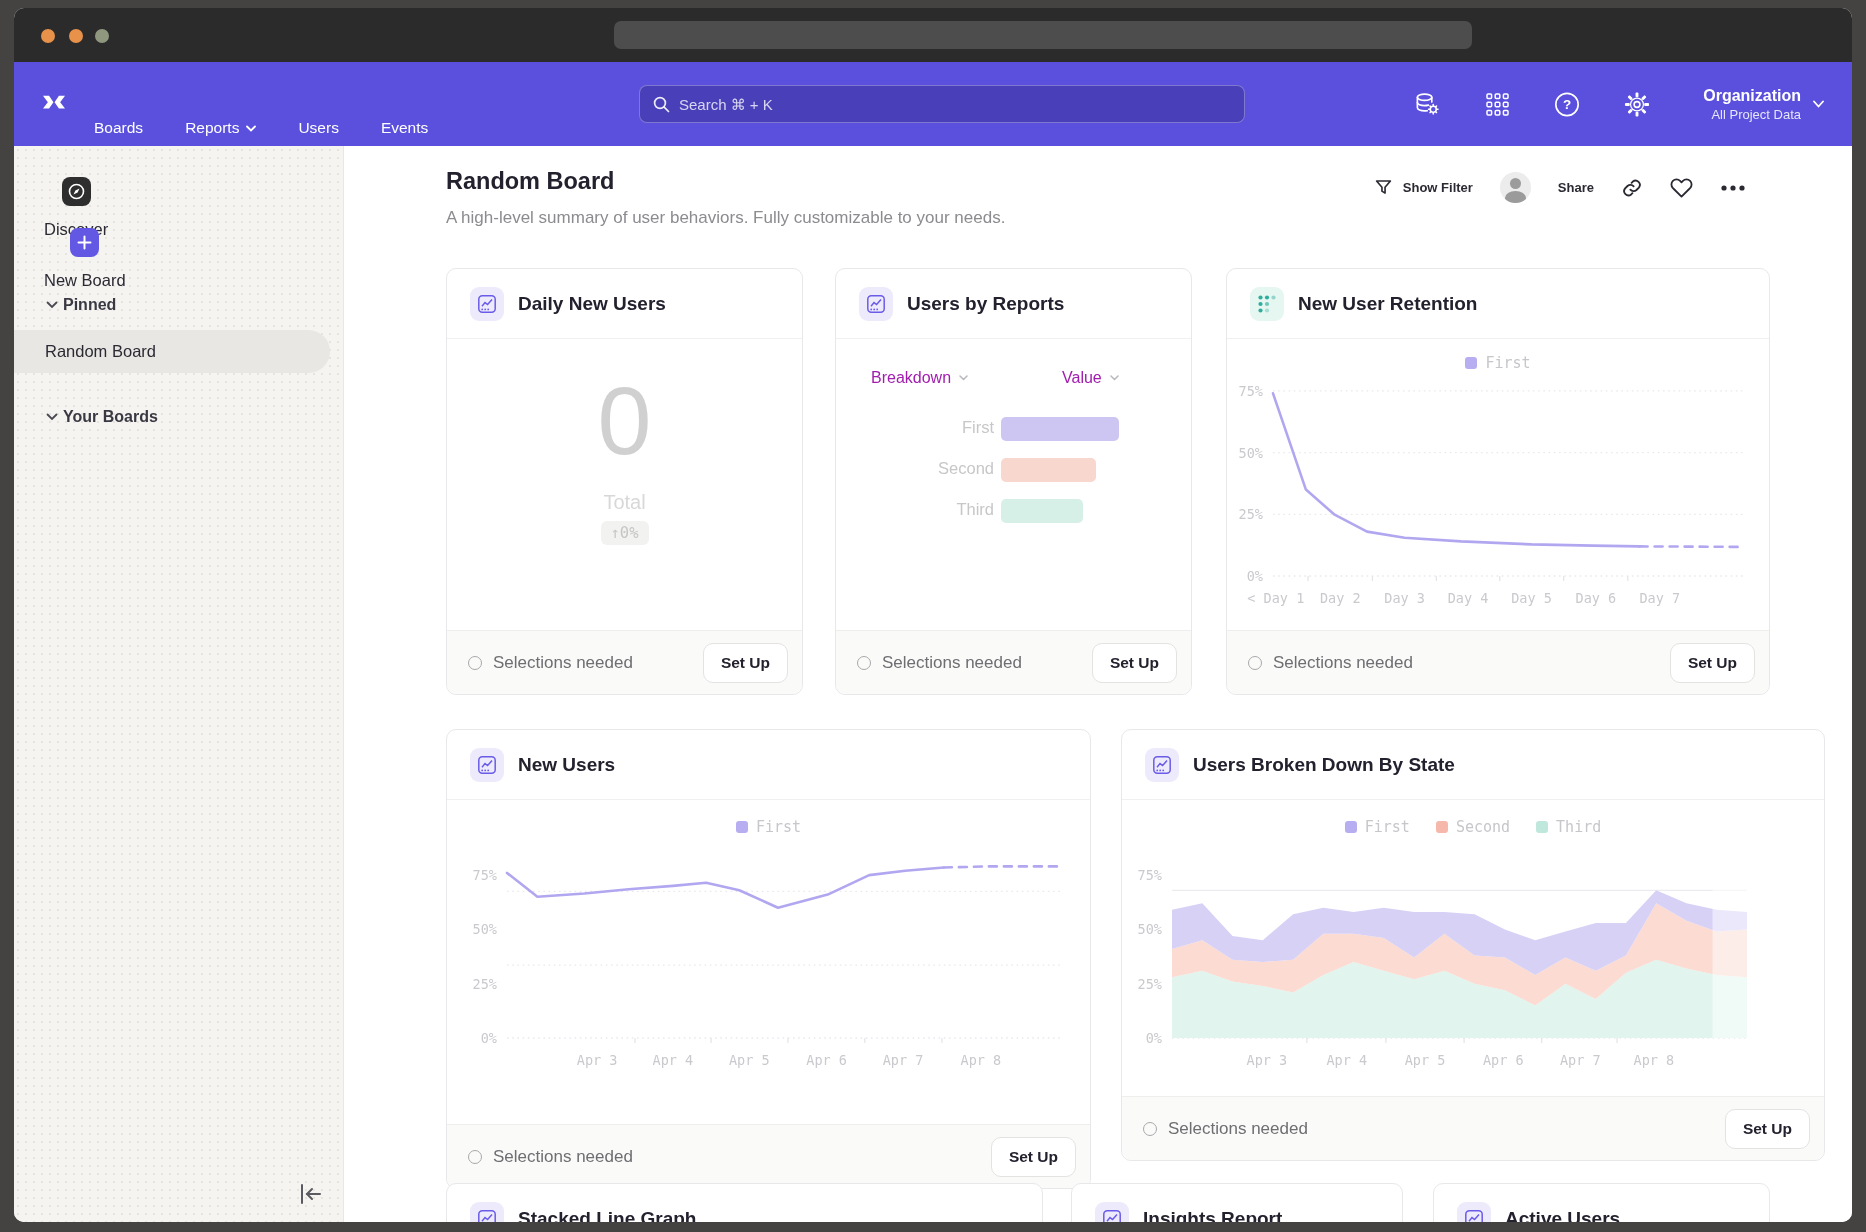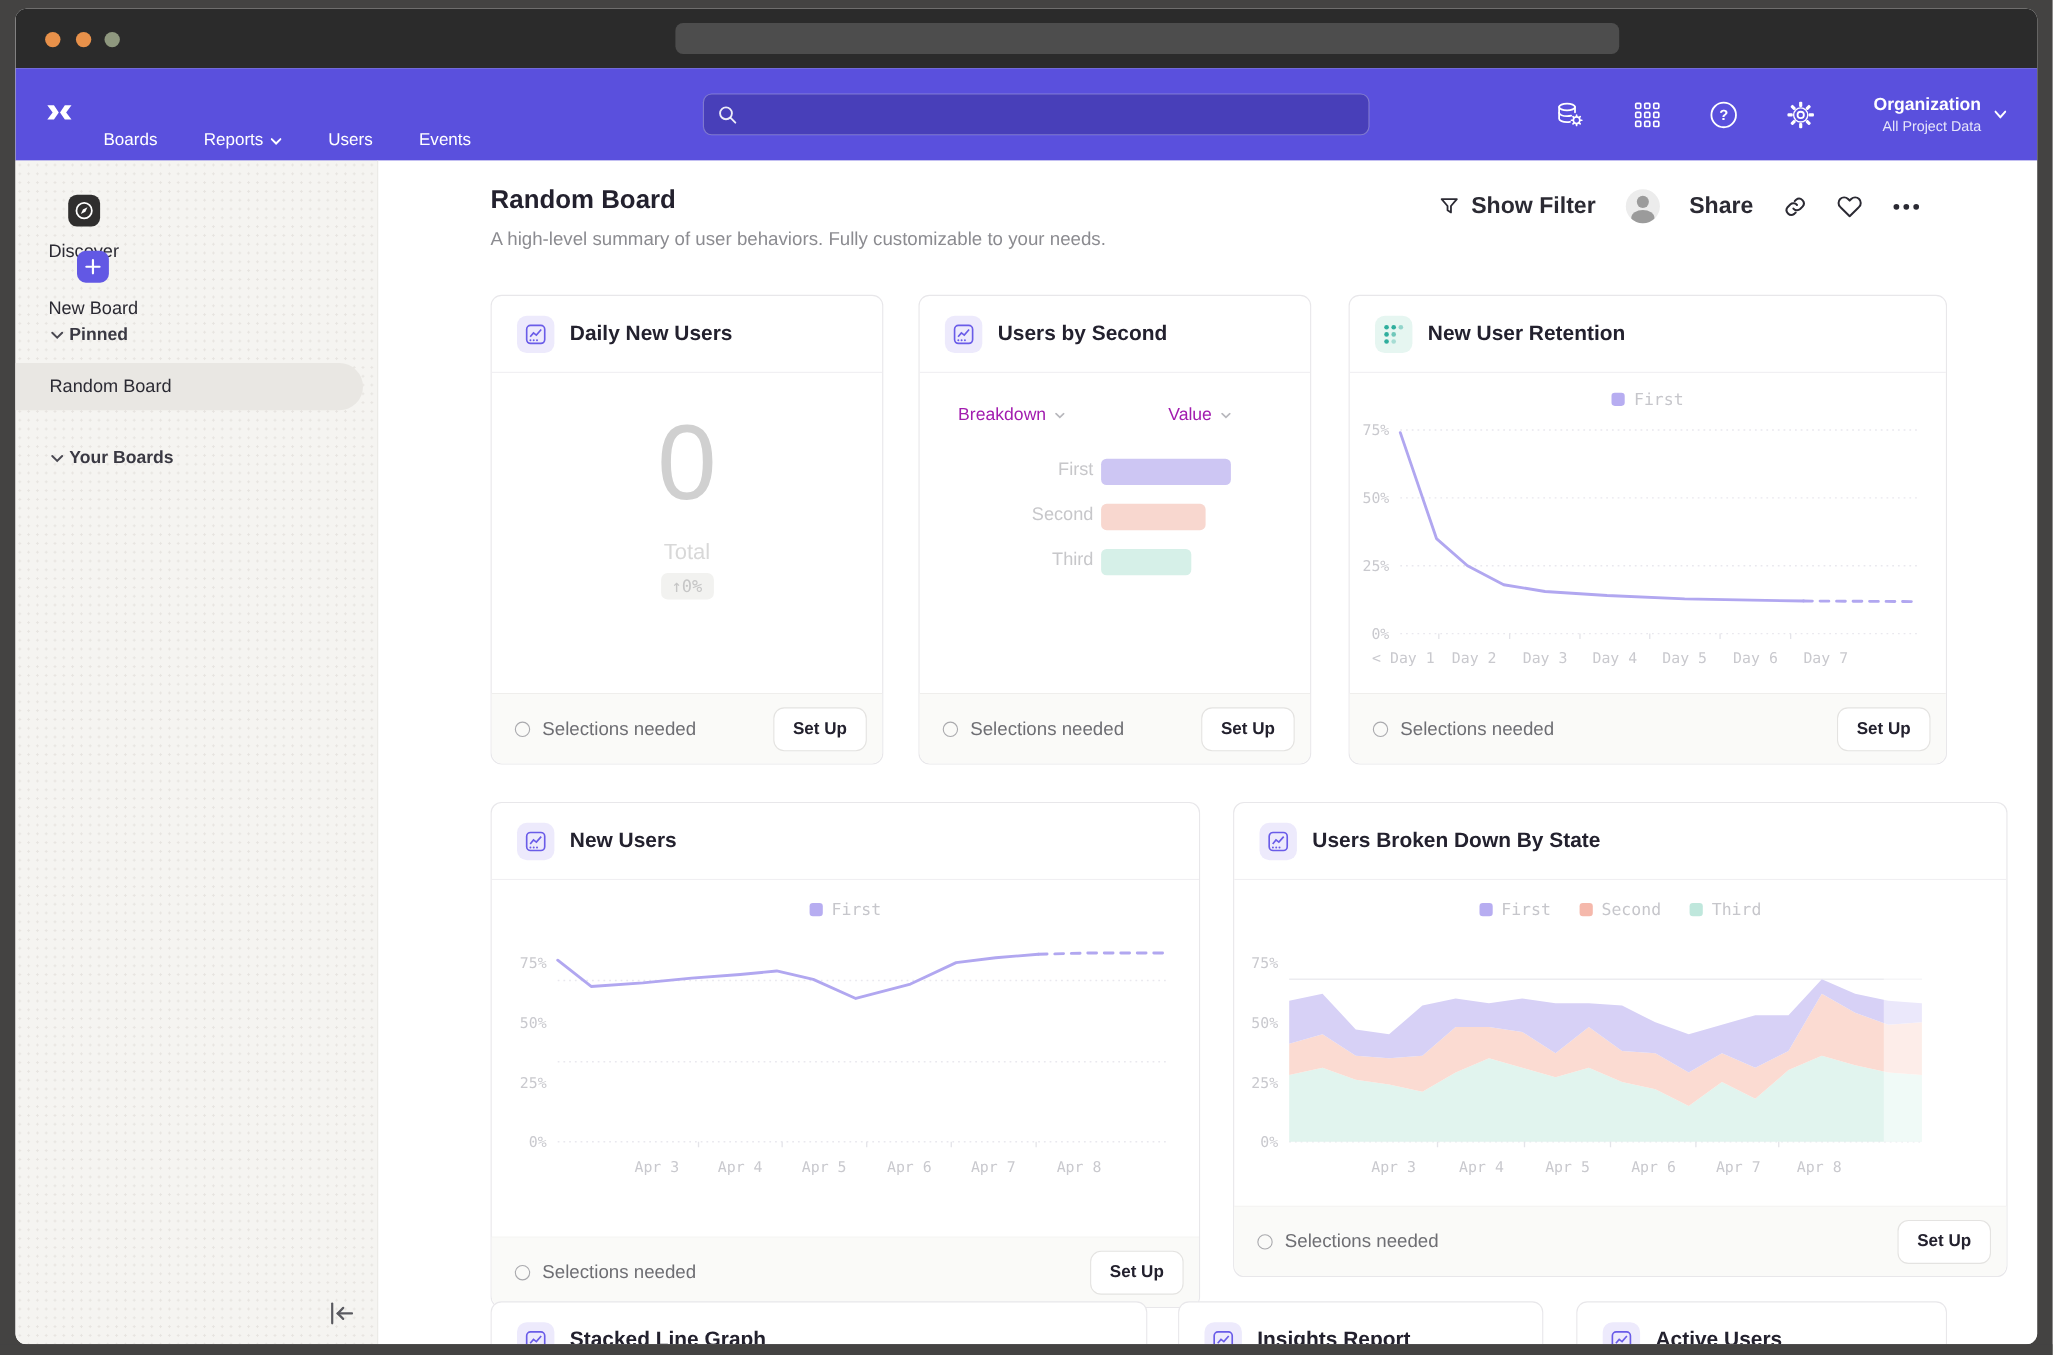--- a/index.html
+++ b/index.html
@@ -37,21 +37,21 @@
   .sb-section { position:absolute; left:32px; display:flex; align-items:center; gap:5px; cursor:pointer; }
   .sb-section span { font-size:16px; font-weight:600; color:#3a3943; }
   .sb-selected { position:absolute; left:0; top:184px; width:316px; height:43px; background:#e9e7e3; border-radius:0 22px 22px 0; display:flex; align-items:center; padding-left:31px; cursor:pointer; }
   .sb-collapse { position:absolute; left:284px; top:1036px; width:26px; height:24px; cursor:pointer; }
 
   
   .content { position:absolute; left:330px; top:138px; right:0; bottom:0; background:#fff; overflow:hidden; }
   .board-title { position:absolute; left:102px; top:22px; font-size:23.5px; font-weight:700; color:#23212e; }
   .board-sub { position:absolute; left:102px; top:62px; font-size:17px; color:#8b8b90; }
   .actions { position:absolute; top:26px; right:106px; display:flex; align-items:center; gap:27px; }
-  .act-txt { font-size:21px; font-weight:600; color:#2b2a33; }
+  .act-txt { font-size:13px; font-weight:600; color:#2b2a33; }
   .act-btn { display:flex; align-items:center; gap:10px; cursor:pointer; }
   .avatar { width:31px; height:31px; border-radius:50%; background:#ececec; overflow:hidden; position:relative; cursor:pointer; }
   .avatar .head { position:absolute; left:10px; top:6px; width:11px; height:11px; border-radius:50%; background:#9b9b9b; }
   .avatar .bod { position:absolute; left:5px; top:19px; width:21px; height:14px; border-radius:50% 50% 0 0; background:#9b9b9b; }
 
   
   .card { position:absolute; background:#fff; border:1px solid #e8e7ea; border-radius:10px; }
   .card-h { position:absolute; left:0; top:0; right:0; height:70px; border-bottom:1px solid #f0eff2; display:flex; align-items:center; padding:0 23px; gap:14px; }
   .card-ic { width:34px; height:34px; border-radius:9px; background:#edeafc; display:flex; align-items:center; justify-content:center; flex:0 0 auto; }
   .card-ic.mint { background:#e6f6f1; }
@@ -114,20 +114,21 @@
         </div>
       <div class="nav-item">
           <span>Events</span>
         </div>
     </div>
     <div class="nav-search">
       <svg width="17" height="17" viewBox="0 0 17 17">
         <circle cx="7" cy="7" r="5.4" stroke="rgba(255,255,255,0.9)" stroke-width="1.7" fill="none"></circle>
         <line x1="11.2" y1="11.2" x2="15.5" y2="15.5" stroke="rgba(255,255,255,0.9)" stroke-width="1.7" stroke-linecap="round"></line>
       </svg>
+      <input placeholder="Search ⌘ + K" style="">
     </div>
     <div class="nav-icons">
       <div class="nav-ic">
         <svg width="27" height="26" viewBox="0 0 27 26">
           <ellipse cx="11" cy="6" rx="7.5" ry="3.2" stroke="#fff" stroke-width="1.7" fill="none"></ellipse>
           <path d="M3.5 6v11c0 1.8 3.4 3.2 7.5 3.2 1 0 2-.1 2.8-.2M18.5 6v5" stroke="#fff" stroke-width="1.7" fill="none" stroke-linecap="round"></path>
           <path d="M3.5 11.5c0 1.8 3.4 3.2 7.5 3.2 1.4 0 2.8-.2 3.9-.5" stroke="#fff" stroke-width="1.7" fill="none" stroke-linecap="round"></path>
           <circle cx="20" cy="18.5" r="3.1" stroke="#fff" stroke-width="1.6" fill="none"></circle>
           <g stroke="#fff" stroke-width="1.6" stroke-linecap="round">
             <line x1="20" y1="13.6" x2="20" y2="14.9"></line>
@@ -304,21 +305,21 @@
                 <rect x="1.8" y="1.8" width="16.4" height="16.4" rx="3.5"></rect>
                 <polyline points="5,12.2 8,8.6 10.6,10.6 15,5.6"></polyline>
               </g>
               <g fill="#6a5ce8">
                 <circle cx="5.2" cy="15.4" r="0.9"></circle>
                 <circle cx="8.2" cy="15.4" r="0.9"></circle>
                 <circle cx="11.2" cy="15.4" r="0.9"></circle>
               </g>
             </svg>
         </div>
-        <h3 class="card-t">Users by Second</h3>
+        <h3 class="card-t">Users by Reports</h3>
       </div>
       <div class="dd" style="left:35px;top:100px">
         <span>Breakdown</span>
         <svg width="9" height="6" viewBox="0 0 9 6">
             <path d="M1 1 4.5 4.5 8 1" stroke="#b8b8bd" stroke-width="1.5" fill="none" stroke-linecap="round"></path>
           </svg>
       </div>
       <div class="dd" style="left:226px;top:100px">
         <span>Value</span>
         <svg width="9" height="6" viewBox="0 0 9 6">

